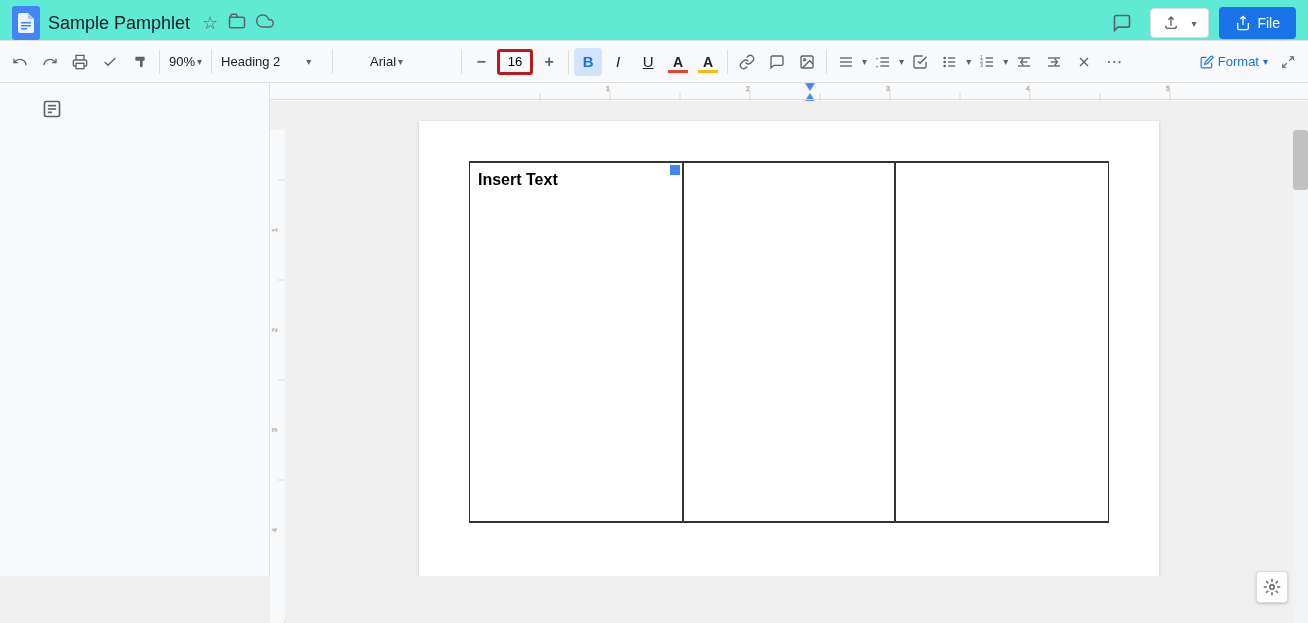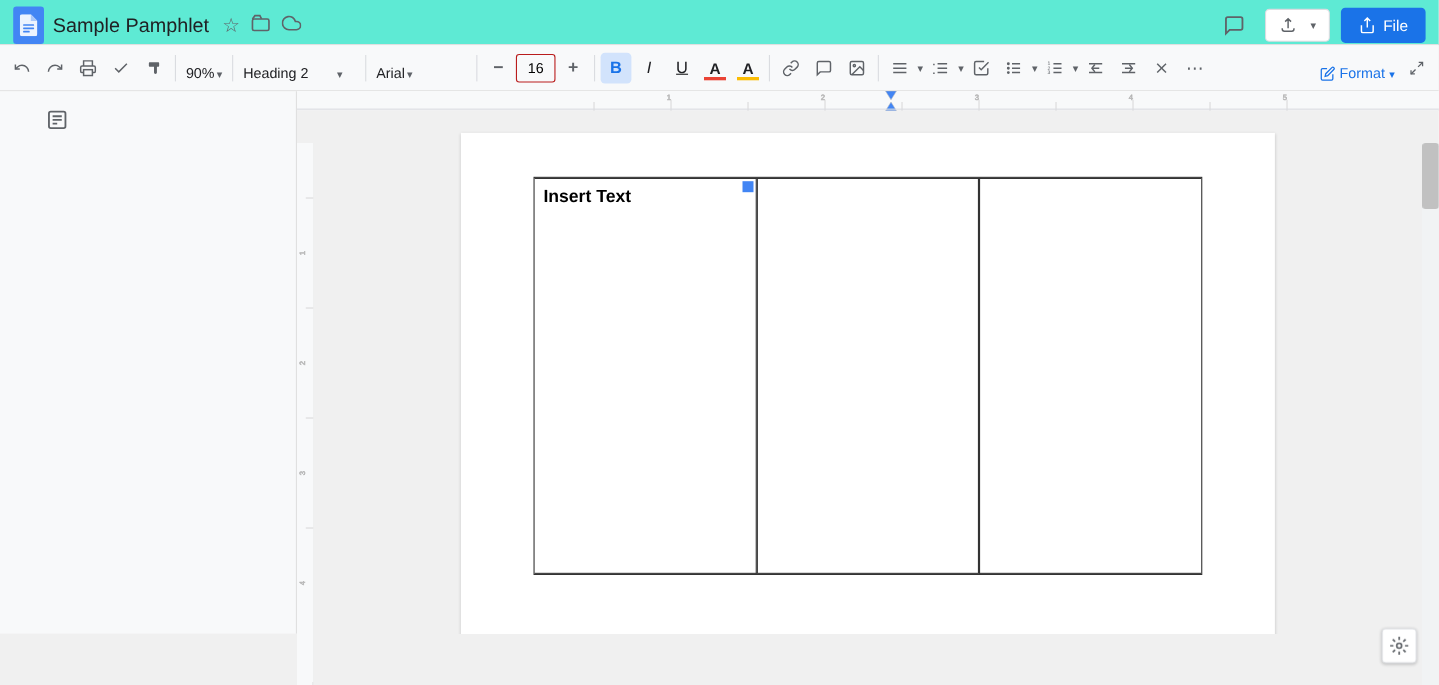--- a/index.html
+++ b/index.html
@@ -148,21 +148,21 @@
       width: 1px;
       height: 24px;
       background: #dadce0;
       margin: 0 3px;
       flex-shrink: 0;
     }
 
     #font-size-val {
       width: 36px;
       text-align: center;
-      border: 1px solid #b91c1c;
+      border: 3px solid #b91c1c;
       border-radius: 3px;
       font-size: 13px;
       height: 26px;
       display: flex;
       align-items: center;
       justify-content: center;
     }
 
     .tb-btn-active {
       background: #d2e3fc;
@@ -235,21 +235,21 @@
       flex-direction: column;
       align-items: center;
       width: 100%;
     }
 
     #page {
       background: white;
       width: 740px;
       min-height: 460px;
       box-shadow: 0 1px 3px rgba(0,0,0,0.2);
-      padding: 40px 66px;
+      padding: 40px 50px;
       position: relative;
     }
 
     #table-container {
       border: 1px solid #333;
       width: 100%;
       display: grid;
       grid-template-columns: 1fr 1fr 1fr;
       min-height: 360px;
     }
@@ -285,21 +285,21 @@
       border-radius: 4px;
       display: flex;
       align-items: center;
       justify-content: center;
       cursor: pointer;
       box-shadow: 0 1px 3px rgba(0,0,0,0.2);
     }
 
     .select-wrapper {
       display: flex;
-      align-items: flex-end;
+      align-items: center;
       border-radius: 4px;
       padding: 2px 4px;
       gap: 2px;
       cursor: pointer;
       height: 28px;
       font-size: 13px;
       color: #202124;
     }
 
     .chevron-down {
@@ -396,21 +396,21 @@
     <span class="chevron-down">▾</span>
   </div>
   <div class="tb-separator"></div>
 
   <div class="select-wrapper" style="width:110px;gap:26px;">
     <span style="font-size:13px;overflow:hidden;white-space:nowrap;">Heading 2</span>
     <span class="chevron-down">▾</span>
   </div>
   <div class="tb-separator"></div>
 
-  <div class="select-wrapper" style="width:90px;">
+  <div class="select-wrapper" style="width:90px;margin-left:28px;">
     <span style="font-size:13px;overflow:hidden;white-space:nowrap;">Arial</span>
     <span class="chevron-down">▾</span>
   </div>
   <div class="tb-separator"></div>
 
   <button class="tb-btn" style="font-size:16px;font-weight:bold;color:#5f6368;">−</button>
   <div id="font-size-val">16</div>
   <button class="tb-btn" style="font-size:16px;font-weight:bold;color:#5f6368;">+</button>
   <div class="tb-separator"></div>
 

